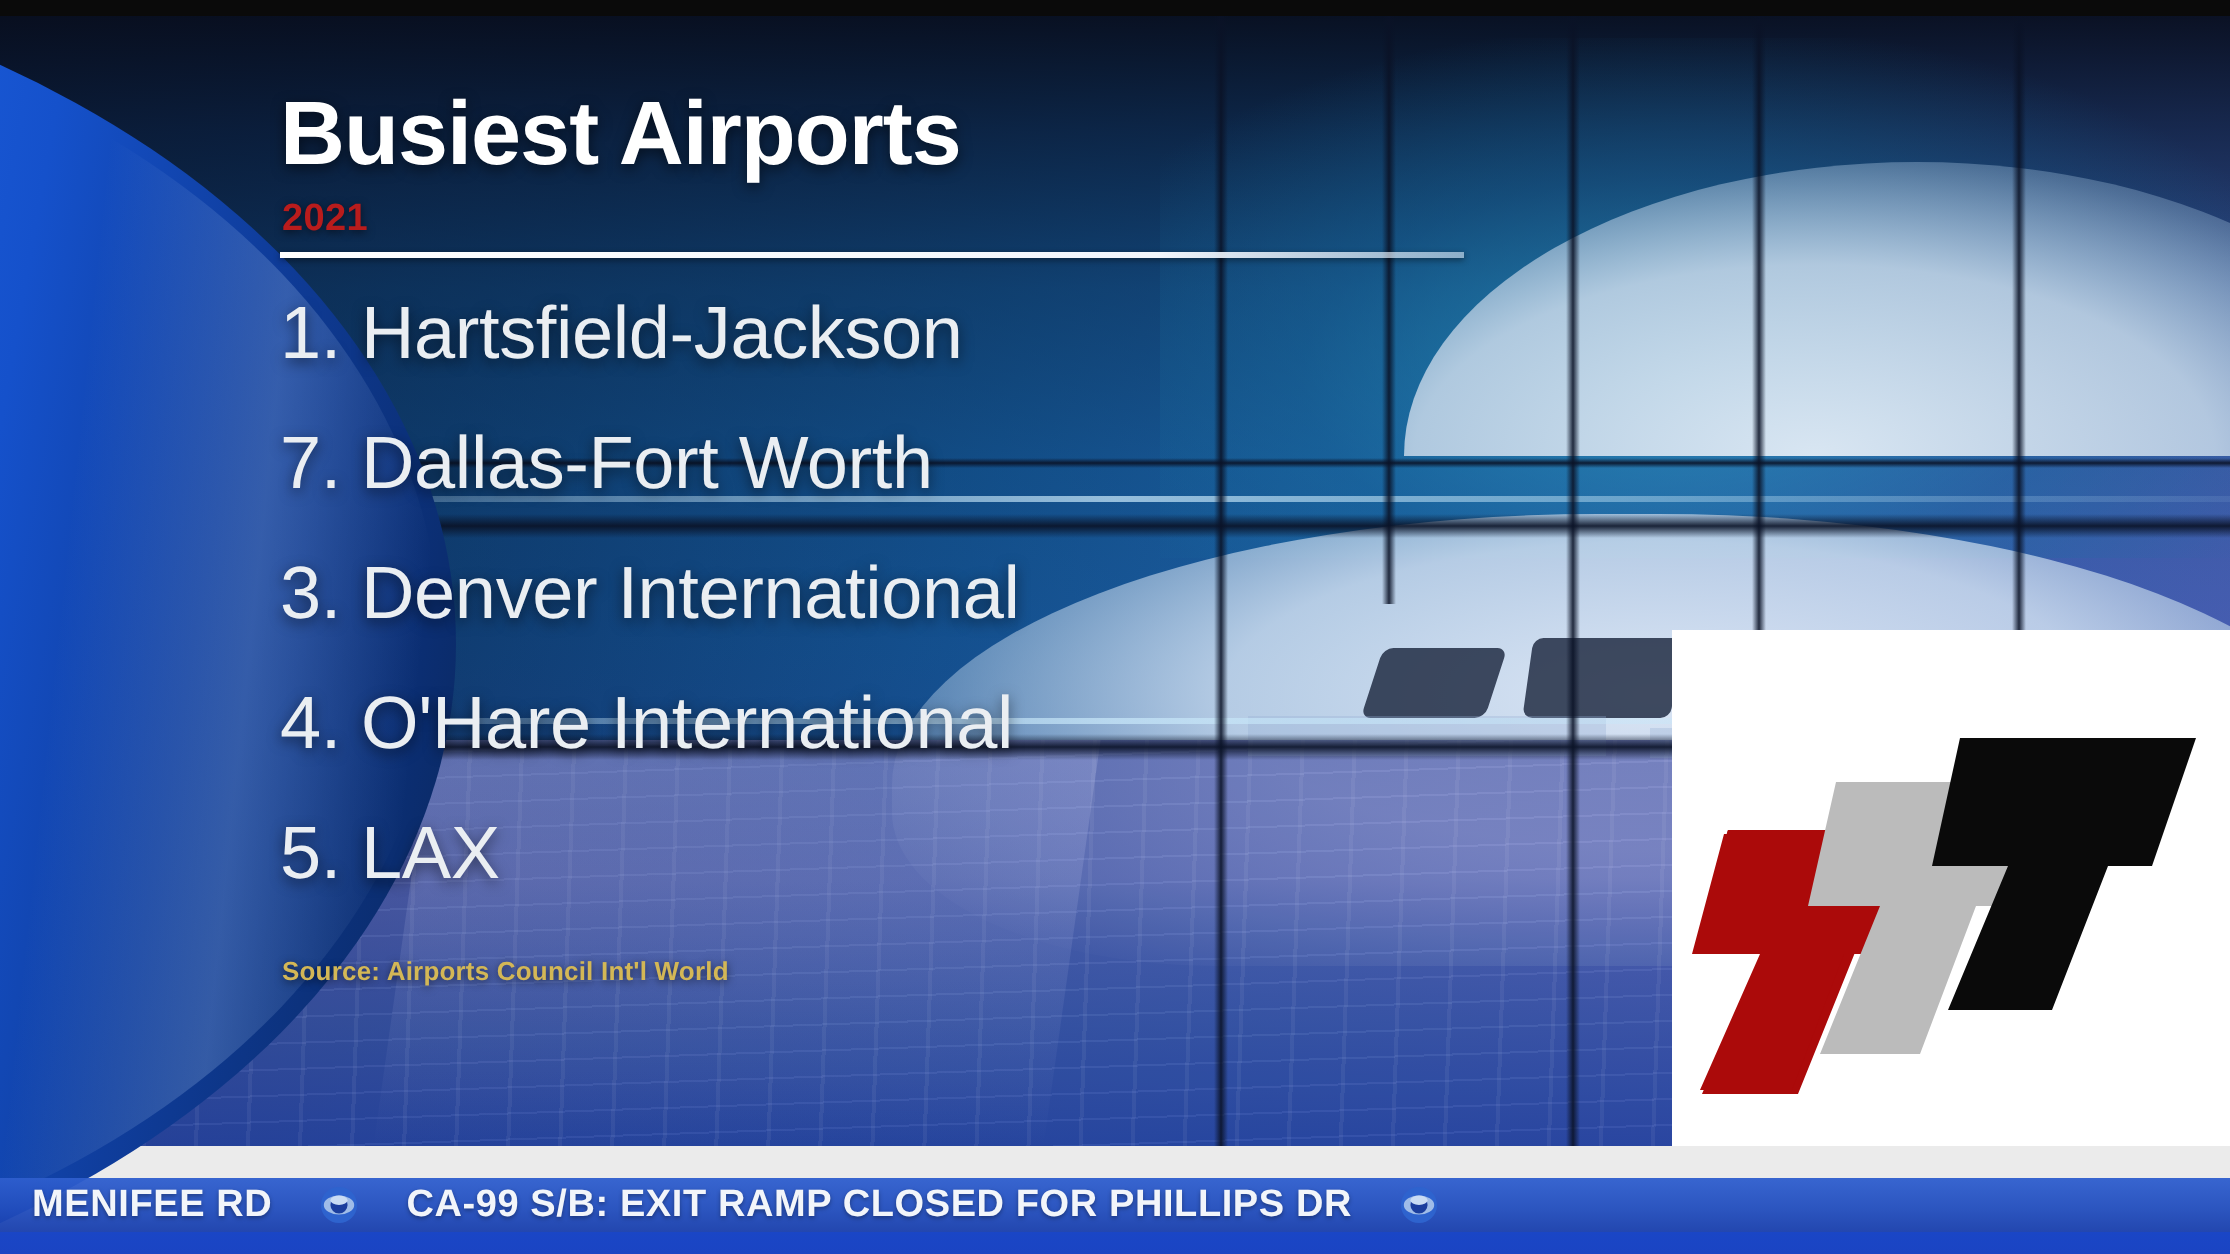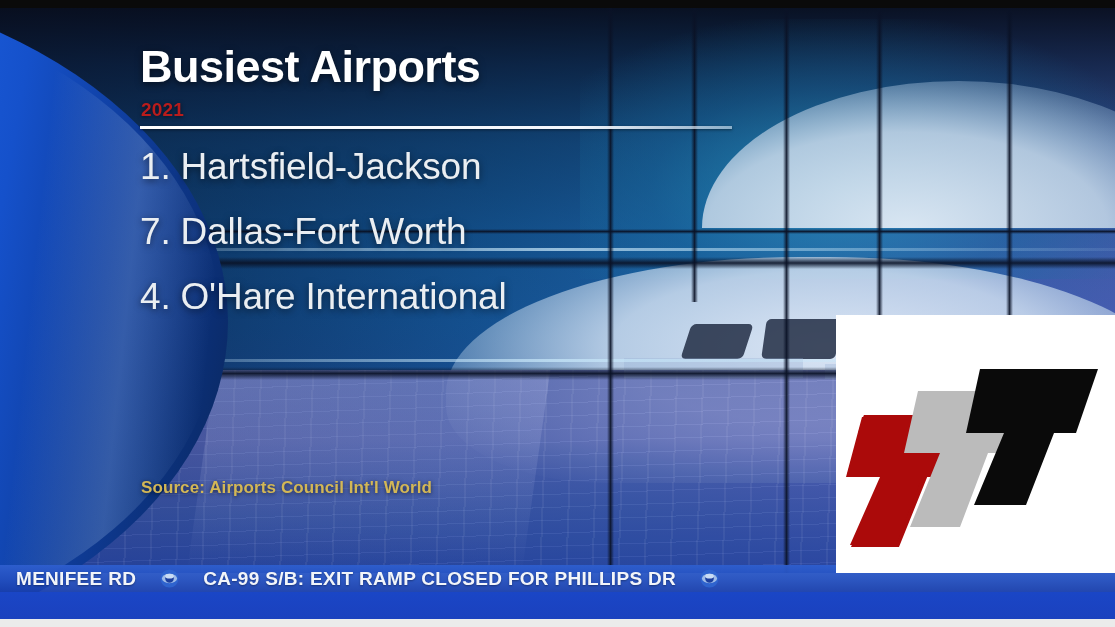--- a/index.html
+++ b/index.html
@@ -168,37 +168,37 @@
   .list { position:absolute; left:140px; top:148px; }
   .list-item {
     font-size:37px; font-weight:normal; color:#EAEEF2;
     line-height:1; margin-bottom:28px;
     letter-spacing:-0.2px;
     text-shadow:0 2px 7px rgba(0,0,0,0.55);
     white-space:nowrap;
   }
   .source {
     position:absolute; left:141px; top:478px;
-    font-size:17px; font-weight:bold; color:#D3B756;
+    font-size:13px; font-weight:bold; color:#D3B756;
     letter-spacing:0.1px;
     text-shadow:0 1px 4px rgba(0,0,0,0.6);
   }
 
   
   .logo-card {
     position:absolute; left:836px; top:315px;
     width:279px; height:258px;
     background:#FFFFFF;
     overflow:hidden;
   }
   .logo-wrap { position:absolute; left:0; top:0; width:100%; height:100%; }
 
   
   .ticker {
-    position:absolute; left:0; bottom:0; width:100%; height:62px;
+    position:absolute; left:0; bottom:0; width:100%; height:38px;
     background:linear-gradient(180deg,#1342C8 0%,#1440C2 40%,#133BB 40%,#1338B4 100%);
   }
   .ticker-strip {
     position:absolute; left:0; top:0; width:100%; height:27px;
     background:linear-gradient(180deg,
       rgba(46,94,206,0.95) 0%,
       rgba(34,78,190,0.95) 55%,
       rgba(24,62,172,0.95) 100%);
     display:flex; align-items:center;
     overflow:hidden;
@@ -264,21 +264,23 @@
 
   <div class="content">
 
     <div class="title">Busiest Airports</div>
     <div class="year">2021</div>
     <div class="rule"></div>
 
     <div class="list">
       <div class="list-item">1. Hartsfield-Jackson</div>
       <div class="list-item">7. Dallas-Fort Worth</div>
+      <div class="list-item">3. Denver International</div>
       <div class="list-item">4. O'Hare International</div>
+      <div class="list-item">5. LAX</div>
     </div>
 
     <div class="source">Source: Airports Council Int'l World</div>
   </div>
 
   <div class="ticker">
     <div class="ticker-fill"></div>
     <div class="ticker-strip">
       <div class="ticker-inner">
         <span class="ticker-text">MENIFEE RD</span>

